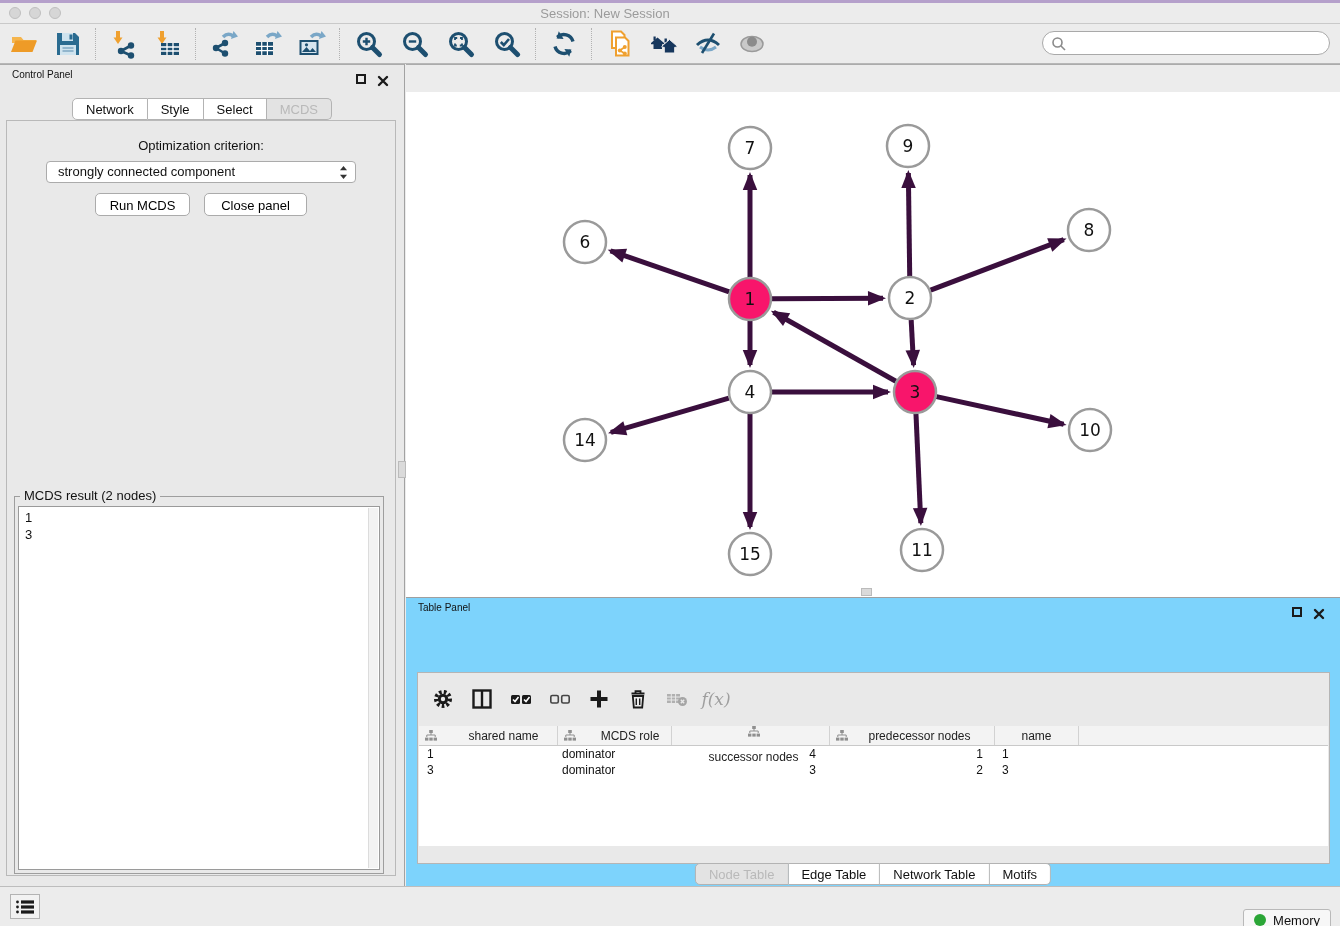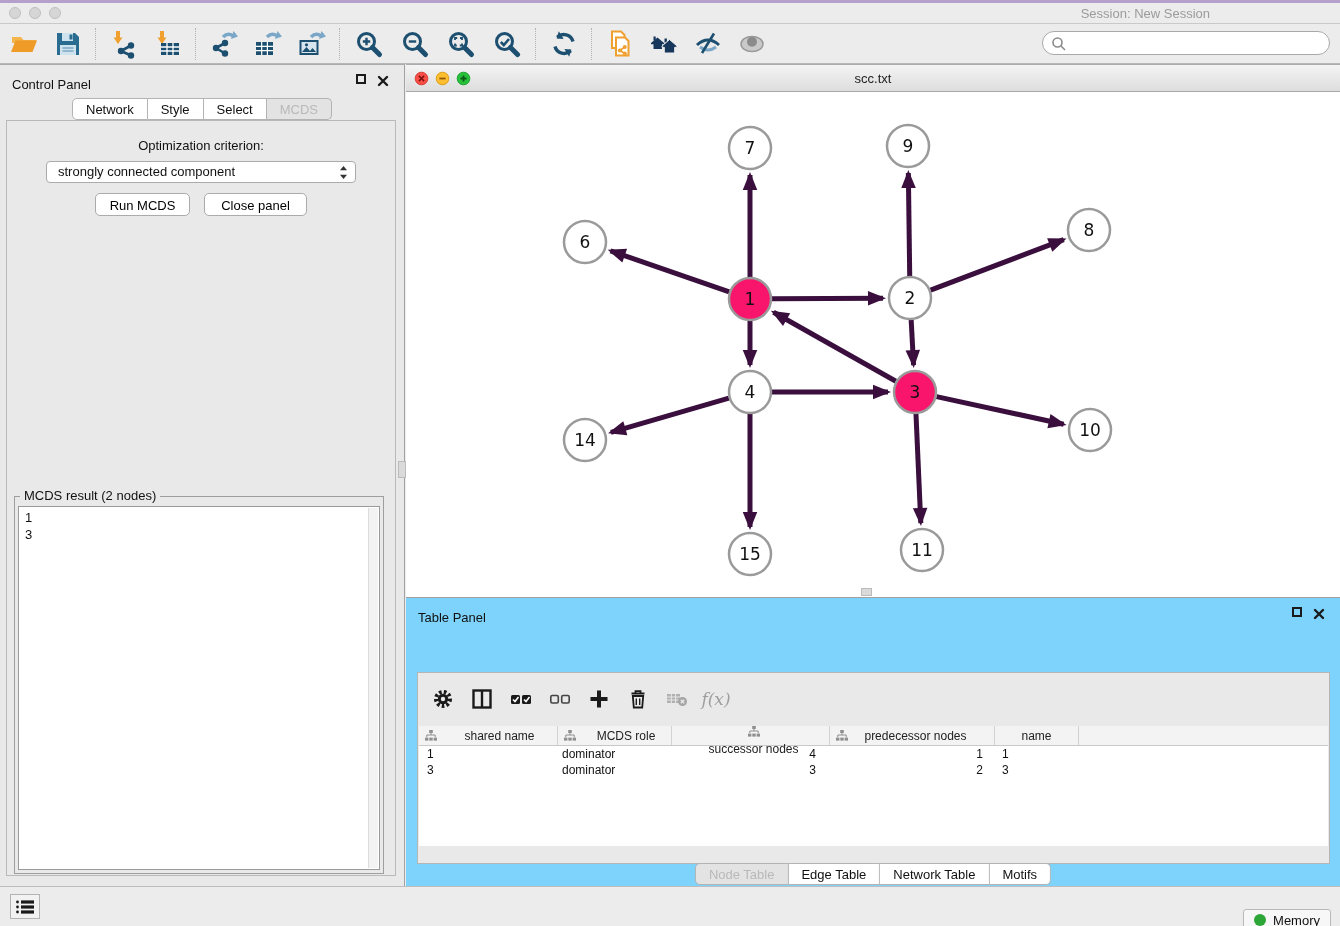--- a/index.html
+++ b/index.html
@@ -6,32 +6,32 @@
   body{
     width:1340px;height:926px;position:relative;overflow:hidden;
     background:#ececec;font-family:"Liberation Sans",sans-serif;color:#111;
     -webkit-font-smoothing:antialiased;
   }
   
   .accent-strip{position:absolute;top:0;left:0;right:0;height:3px;background:#b5a0cb;}
   .mac-titlebar{position:absolute;top:3px;left:0;right:0;height:20px;background:#ececec;border-bottom:1px solid #c9c9c9;}
   .mac-dots{position:absolute;left:9px;top:4px;display:flex;gap:8px;}
   .mac-dot{width:12px;height:12px;border-radius:50%;background:#d6d6d6;border:1px solid #bfbfbf;box-sizing:border-box;}
-  .mac-title{position:absolute;left:0;right:130px;top:3px;text-align:right;font-size:13px;color:#9b9b9b;}
+  .mac-title{position:absolute;left:0;right:130px;top:3px;text-align:center;font-size:13px;color:#9b9b9b;}
   
   .toolbar{position:absolute;top:24px;left:0;right:0;height:40px;display:flex;align-items:center;padding-left:2px;border-bottom:1px solid #b7b7b7;background:#ececec;box-sizing:border-box;}
   .tbtn{width:44px;height:36px;display:flex;align-items:center;justify-content:center;flex:0 0 auto;}
   .tbtn.wide{width:46px;}
   .tsep{width:1px;height:32px;border-left:1px dotted #b2b2b2;margin:0 5px;flex:0 0 auto;}
   .search-box{position:absolute;right:10px;top:7px;width:288px;height:24px;background:#fff;border:1px solid #a9a9a9;border-radius:13px;box-sizing:border-box;}
   .search-box svg{position:absolute;left:8px;top:4px;}
   .search-input{position:absolute;left:26px;right:8px;top:1px;height:20px;border:none;outline:none;font-size:13px;background:transparent;width:250px;}
   
   .control-panel{position:absolute;left:0;top:64px;width:405px;height:822px;background:#e9e9e9;border-top:1px solid #ababab;border-right:1px solid #a2a2a2;box-sizing:border-box;}
-  .panel-title{position:absolute;left:12px;top:12px;font-size:13px;color:#111;}
+  .panel-title{position:absolute;left:12px;top:4px;font-size:10px;color:#111;}
   .hdr-float{position:absolute;right:38px;top:9px;width:10px;height:10px;border:2px solid #1a1a1a;box-sizing:border-box;}
   .hdr-close{position:absolute;right:15px;top:8px;}
   .cp-tabs{position:absolute;top:33px;left:50%;transform:translateX(-50%);display:flex;z-index:3;}
   .tab{height:22px;line-height:22px;padding:0 13px;background:#fff;border:1px solid #b3b3b3;border-left:none;font-size:13px;white-space:nowrap;box-sizing:border-box;}
   .tab:first-child{border-left:1px solid #b3b3b3;border-radius:5px 0 0 5px;}
   .tab:last-child{border-radius:0 5px 5px 0;}
   .tab.active{background:#e3e3e3;color:#b9b9b9;}
   .cp-content{position:absolute;top:55px;left:6px;right:8px;bottom:10px;border:1px solid #b9b9b9;background:#e9e9e9;}
   .opt-label{position:absolute;top:17px;left:0;right:0;text-align:center;font-size:13px;}
   .criterion-select{position:absolute;left:39px;top:40px;width:310px;height:22px;background:#fff;border:1px solid #ababab;border-radius:4px;font-size:13px;line-height:20px;padding-left:11px;box-sizing:border-box;}
@@ -52,21 +52,21 @@
   .v-handle{position:absolute;left:398px;top:461px;width:8px;height:17px;background:#dadada;border:1px solid #bbb;box-sizing:border-box;z-index:5;}
   .h-handle{position:absolute;left:861px;top:588px;width:11px;height:8px;background:#dadada;border:1px solid #bbb;box-sizing:border-box;z-index:5;}
   
   .table-panel{position:absolute;left:406px;top:597px;width:934px;height:289px;background:#7dd3fc;border-top:1px solid #9f9f9f;box-sizing:border-box;}
   .tp-box{position:absolute;left:11px;right:10px;top:26px;bottom:22px;border:1px solid #b5b5b5;background:#e9e9e9;margin-top:48px;}
   .tp-toolbar{position:absolute;top:0;left:0;right:0;height:52px;display:flex;align-items:center;padding-left:13px;gap:15px;}
   .tp-tool{display:flex;align-items:center;justify-content:center;width:24px;height:24px;}
   .fx-label{font-family:"DejaVu Serif",serif;font-style:italic;font-size:17px;color:#9e9e9e;}
   .tp-table{position:absolute;top:53px;left:1px;right:1px;bottom:17px;background:#fff;overflow:hidden;}
   .tp-head{display:flex;height:19px;background:#f3f3f3;border-bottom:1px solid #c9c9c9;}
-  .th{display:flex;align-items:center;justify-content:center;gap:5px;font-size:12px;color:#222;border-right:1px solid #d2d2d2;box-sizing:border-box;height:19px;}
+  .th{display:flex;align-items:center;justify-content:center;gap:13px;font-size:12px;color:#222;border-right:1px solid #d2d2d2;box-sizing:border-box;height:19px;}
   .th svg{flex:0 0 auto;}
   .tr{display:flex;height:16px;font-size:12px;align-items:center;}
   .td{box-sizing:border-box;white-space:nowrap;overflow:hidden;}
   .c0{width:139px;padding-left:8px;}
   .c1{width:114px;padding-left:4px;}
   .c2{width:158px;text-align:right;padding-right:14px;}
   .c3{width:165px;text-align:right;padding-right:12px;}
   .c4{width:84px;padding-left:7px;}
   .tp-tabs{position:absolute;bottom:1px;left:50%;transform:translateX(-50%);display:flex;z-index:3;}
   
@@ -262,37 +262,20 @@
       <div class="result-area">
         <div>1</div>
         <div>3</div>
         <span class="result-scroll"></span>
       </div>
     </div>
   </div>
 </div>
 
 <div class="network-window">
-  <div class="nw-titlebar">
-    <div class="traffic">
-      <span><svg width="15" height="15" viewBox="0 0 15 15">
-            <circle cx="7.5" cy="7.5" r="6.3" fill="#fb4e46" stroke="#d83d36"></circle>
-            <path d="M4.9 4.9l5.2 5.2M10.1 4.9l-5.2 5.2" stroke="#7e1410" stroke-width="1.6"></path>
-          </svg></span>
-      <span><svg width="15" height="15" viewBox="0 0 15 15">
-            <circle cx="7.5" cy="7.5" r="6.3" fill="#fdbe2f" stroke="#df9f1d"></circle>
-            <path d="M4.4 7.5h6.2" stroke="#90590a" stroke-width="1.8"></path>
-          </svg></span>
-      <span><svg width="15" height="15" viewBox="0 0 15 15">
-            <circle cx="7.5" cy="7.5" r="6.3" fill="#27c13b" stroke="#1da32d"></circle>
-            <path d="M7.5 4.4v6.2M4.4 7.5h6.2" stroke="#0d5c16" stroke-width="1.8"></path>
-          </svg></span>
-    </div>
-    <div class="nw-title">scc.txt</div>
-  </div>
   <div class="nw-canvas">
     <svg id="graph-svg" width="934" height="506">
       <defs>
         <marker id="arrow" viewBox="0 0 4 3.4" markerWidth="4" markerHeight="3.4" refX="3.2" refY="1.7" orient="auto" markerUnits="strokeWidth">
           <path d="M0.2,0.25 L3.8,1.7 L0.2,3.15 Z" fill="#3A0F3D"></path>
         </marker>
       </defs>
       <g id="graph-edges">
           <line x1="344" y1="185" x2="344" y2="83" stroke="#3A0F3D" stroke-width="5" marker-end="url(#arrow)"></line>
           <line x1="323.2058154797033" y1="199.81655443844295" x2="204.52013554763684" y2="158.8160468255473" stroke="#3A0F3D" stroke-width="5" marker-end="url(#arrow)"></line>

